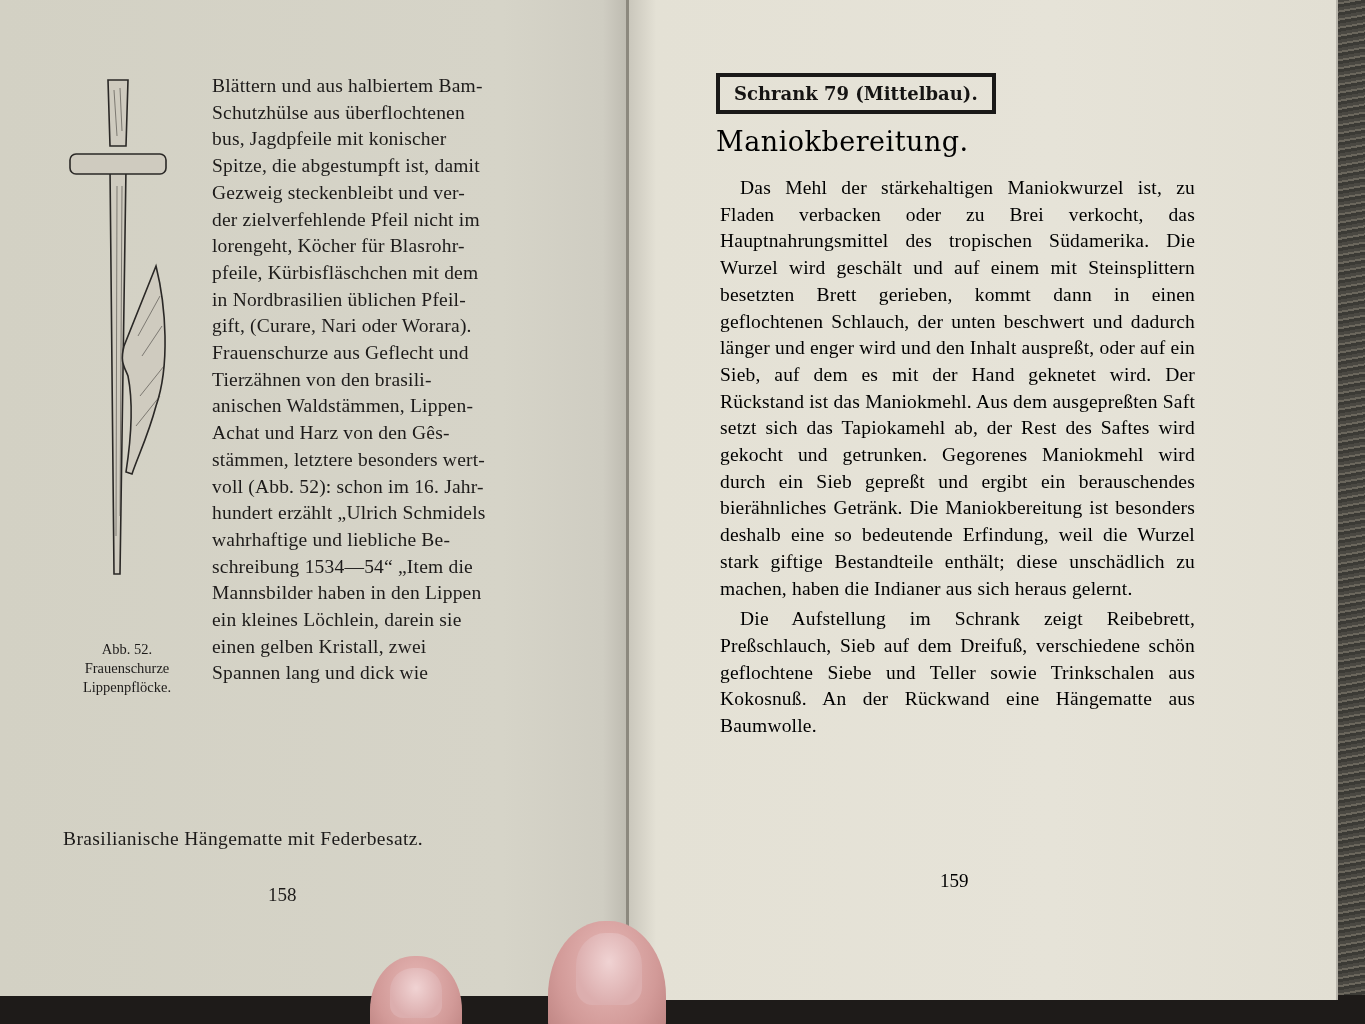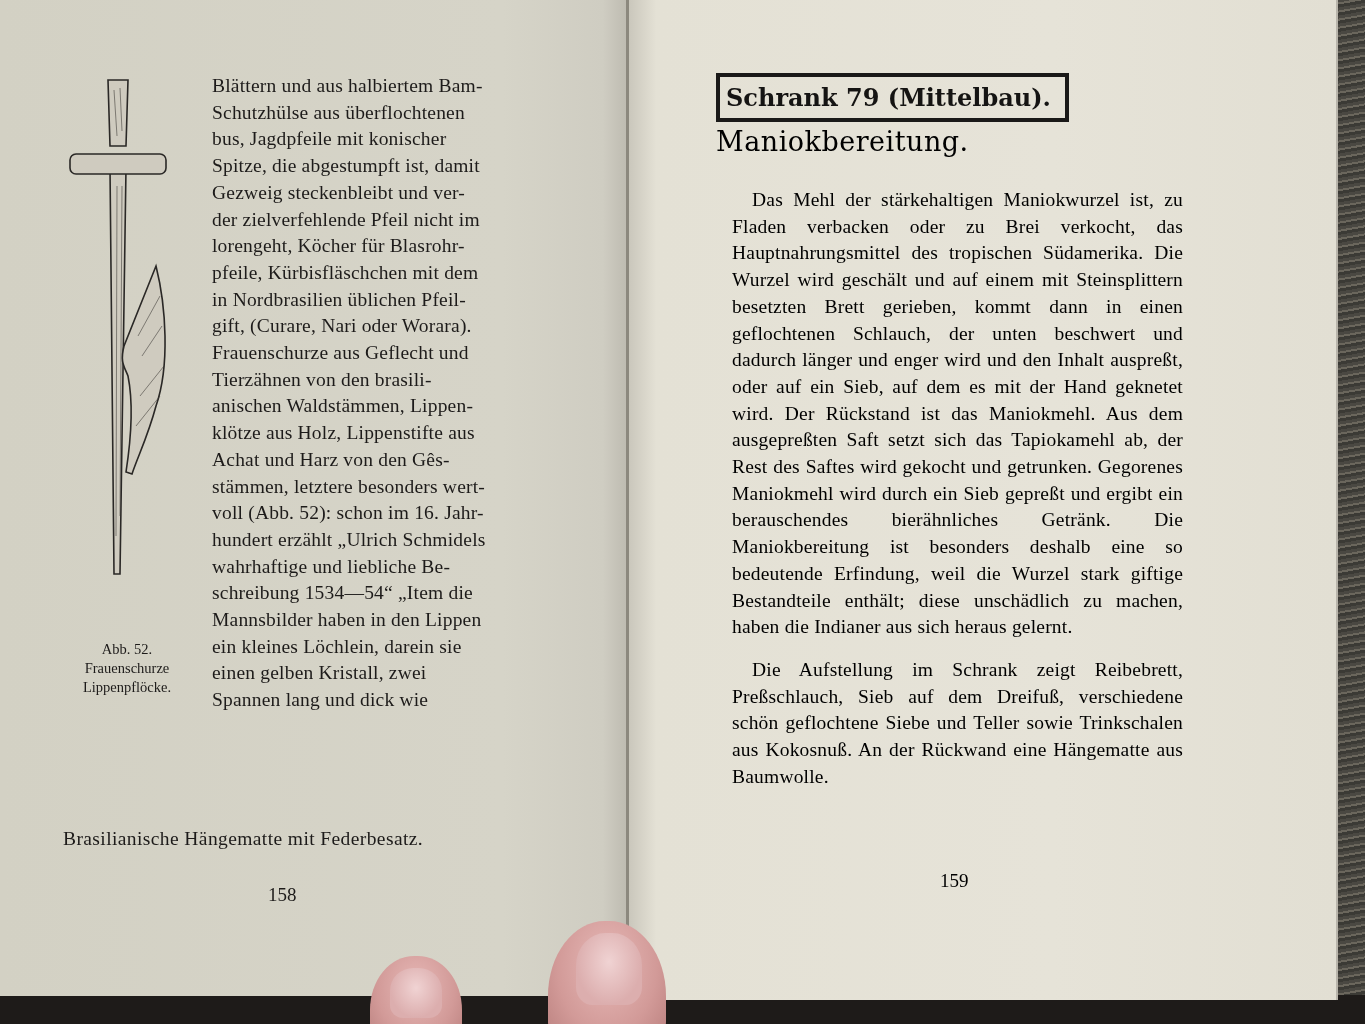--- a/index.html
+++ b/index.html
@@ -39,41 +39,41 @@
     position: absolute; left: 212px; top: 73px; width: 325px;
   }
   .left-col p { margin: 0; }
   .left-tail { position: absolute; left: 45px; top: 718px; width: 300px; margin: 0; }
   .caption {
     position: absolute; left: 62px; top: 640px; width: 130px;
     font-family: "Liberation Serif", serif; font-size: 14.5px; line-height: 19px; text-align: center;
   }
   .boxed-heading {
     position: absolute; border: 4px solid #1a1918;
-    font-family: "DejaVu Serif", serif; font-weight: bold; font-size: 24px;
-    padding: 6px 14px 6px 6px; white-space: nowrap; color: #151413;
+    font-family: "DejaVu Serif", serif; font-weight: bold; font-size: 18px;
+    padding: 6px 14px 6px 14px; white-space: nowrap; color: #151413;
     background: transparent;
   }
   .left-box { left: 43px; top: 775px; }
   .right-box { left: 716px; top: 73px; }
   .hang-line {
     position: absolute; left: 63px; top: 828px;
     font-family: "Liberation Serif", serif; font-size: 19.5px; letter-spacing: 0.4px;
   }
   .page-no {
     position: absolute; font-family: "Liberation Serif", serif; font-size: 19px;
   }
   .pn-left { left: 268px; top: 884px; }
   .pn-right { left: 940px; top: 870px; text-align: center; }
   .title {
     position: absolute; left: 716px; top: 126px;
     font-family: "DejaVu Serif", serif; font-size: 27px; letter-spacing: 0.5px;
   }
   .right-col { position: absolute; left: 716px; top: 171px; width: 483px; }
-  .right-col p { margin: 16px; text-indent: 20px; }
+  .right-col p { margin: 4px; text-indent: 20px; }
   .fingers { position: absolute; left: 360px; top: 918px; width: 310px; height: 106px; }
   .finger {
     position: absolute; background: radial-gradient(ellipse at 50% 35%, #e7b9b7 0%, #d29a98 60%, #b97f7d 100%);
     border-radius: 48% 48% 20% 20% / 60% 60% 20% 20%;
   }
   .nail { position: absolute; background: radial-gradient(ellipse at 50% 40%, #f0d3d3 0%, #dcaeae 70%); border-radius: 45% 45% 25% 25%; }
   svg.illus { position: absolute; left: 62px; top: 76px; }
 </style>
 </head>
 <body>
@@ -108,21 +108,20 @@
     <p>Spitze, die abgestumpft ist, damit</p>
     <p>Gezweig steckenbleibt und ver-</p>
     <p>der zielverfehlende Pfeil nicht im</p>
     <p>lorengeht, Köcher für Blasrohr-</p>
     <p>pfeile, Kürbisfläschchen mit dem</p>
     <p>in Nordbrasilien üblichen Pfeil-</p>
     <p>gift, (Curare, Nari oder Worara).</p>
     <p>Frauenschurze aus Geflecht und</p>
     <p>Tierzähnen von den brasili-</p>
     <p>anischen Waldstämmen, Lippen-</p>
-    <p>klötze aus Holz, Lippenstifte aus</p>
     <p>Achat und Harz von den Gês-</p>
     <p>stämmen, letztere besonders wert-</p>
     <p>voll (Abb. 52): schon im 16. Jahr-</p>
     <p>hundert erzählt „Ulrich Schmidels</p>
     <p>wahrhaftige und liebliche Be-</p>
     <p>schreibung 1534—54“ „Item die</p>
     <p>Mannsbilder haben in den Lippen</p>
     <p>ein kleines Löchlein, darein sie</p>
     <p>einen gelben Kristall, zwei</p>
     <p>Spannen lang und dick wie</p>

